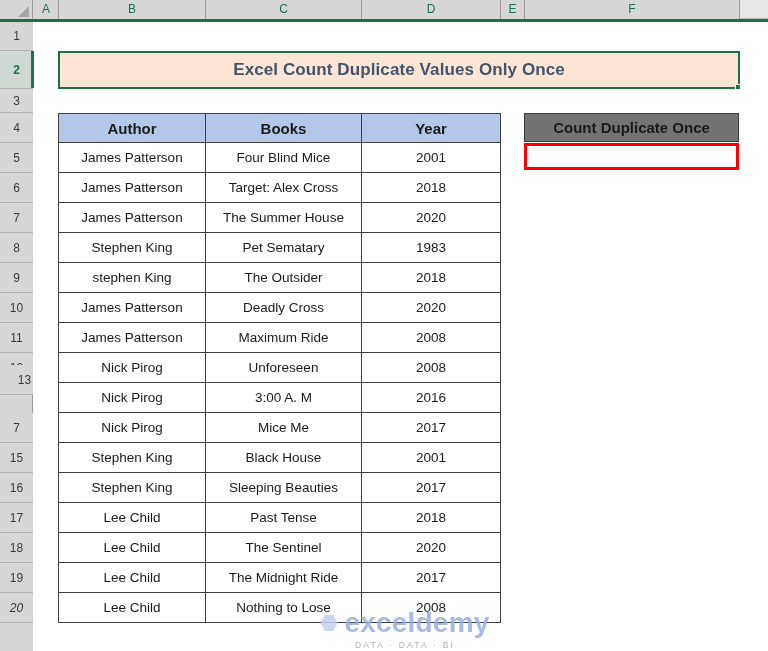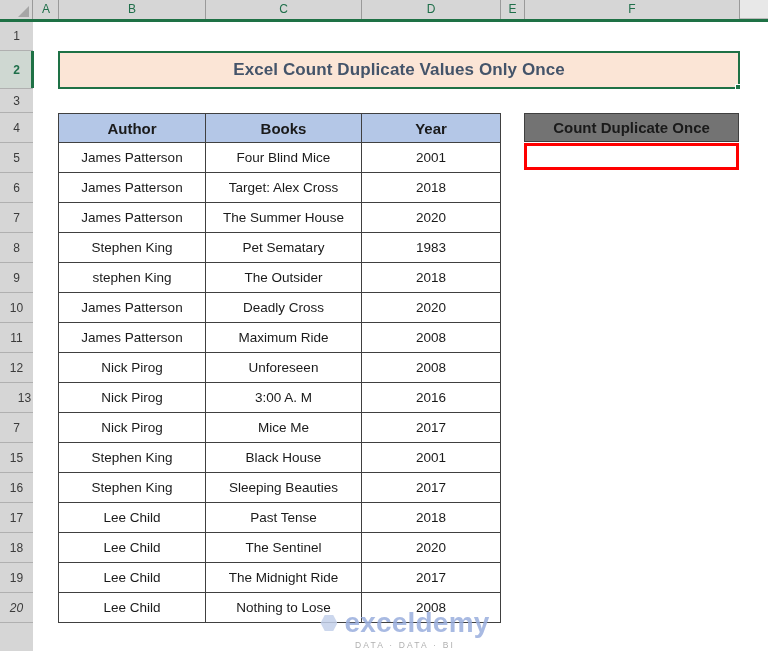--- a/index.html
+++ b/index.html
@@ -256,21 +256,21 @@
     <div class="rowcell" style="top:67px;height:24px;line-height:24px;">3</div>
     <div class="rowcell" style="top:91px;height:30px;line-height:30px;">4</div>
     <div class="rowcell" style="top:121px;height:30px;line-height:30px;">5</div>
     <div class="rowcell" style="top:151px;height:30px;line-height:30px;">6</div>
     <div class="rowcell" style="top:181px;height:30px;line-height:30px;">7</div>
     <div class="rowcell" style="top:211px;height:30px;line-height:30px;">8</div>
     <div class="rowcell" style="top:241px;height:30px;line-height:30px;">9</div>
     <div class="rowcell" style="top:271px;height:30px;line-height:30px;">10</div>
     <div class="rowcell" style="top:301px;height:30px;line-height:30px;">11</div>
     <div class="rowcell" style="top:331px;height:30px;line-height:30px;">12</div>
-    <div class="rowcell" style="top:361px;height:30px;line-height:30px;padding-left:16px;">13</div>
+    <div class="rowcell" style="top:343px;height:30px;line-height:30px;padding-left:16px;">13</div>
     <div class="rowcell" style="top:391px;height:30px;line-height:30px;">7</div>
     <div class="rowcell" style="top:421px;height:30px;line-height:30px;">15</div>
     <div class="rowcell" style="top:451px;height:30px;line-height:30px;">16</div>
     <div class="rowcell" style="top:481px;height:30px;line-height:30px;">17</div>
     <div class="rowcell" style="top:511px;height:30px;line-height:30px;">18</div>
     <div class="rowcell" style="top:541px;height:30px;line-height:30px;">19</div>
     <div class="rowcell" style="top:571px;height:30px;line-height:30px;font-style:italic;">20</div>
     <div class="rowcell" style="top:601px;height:33px;line-height:33px;"></div>
   </div>
 

